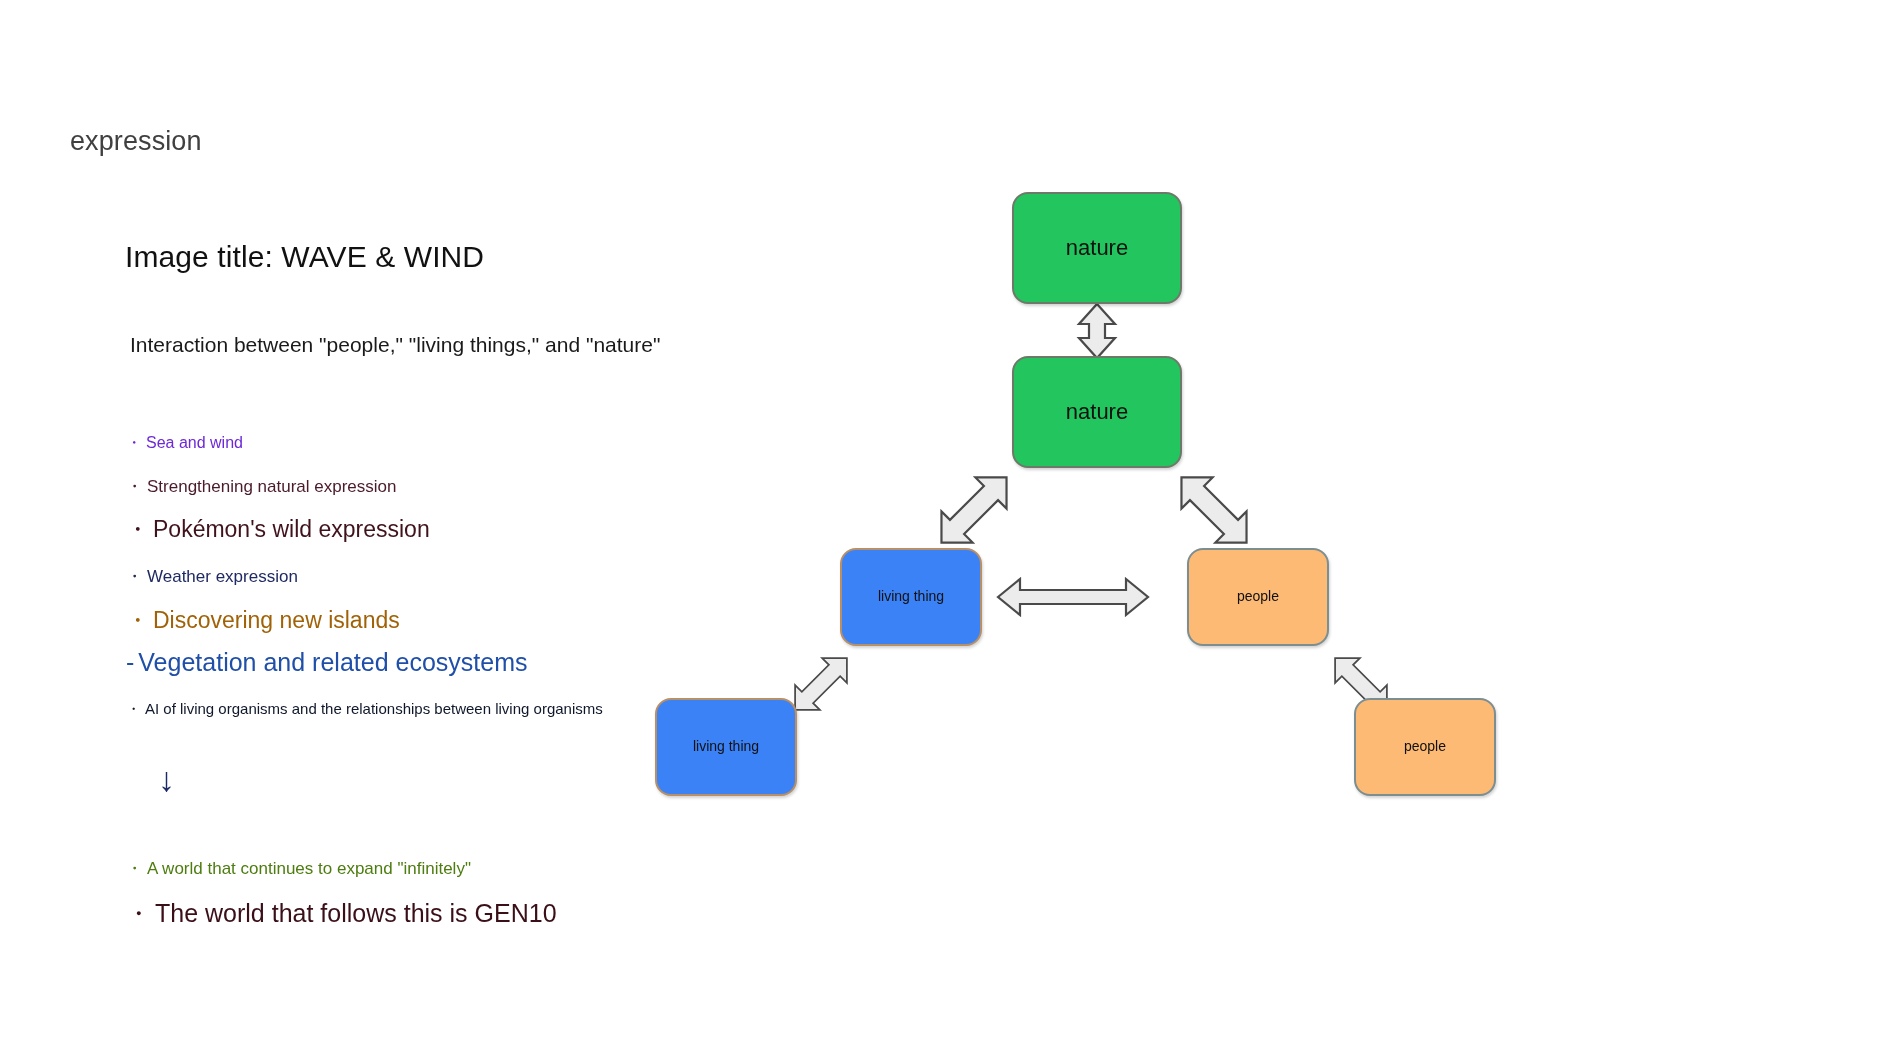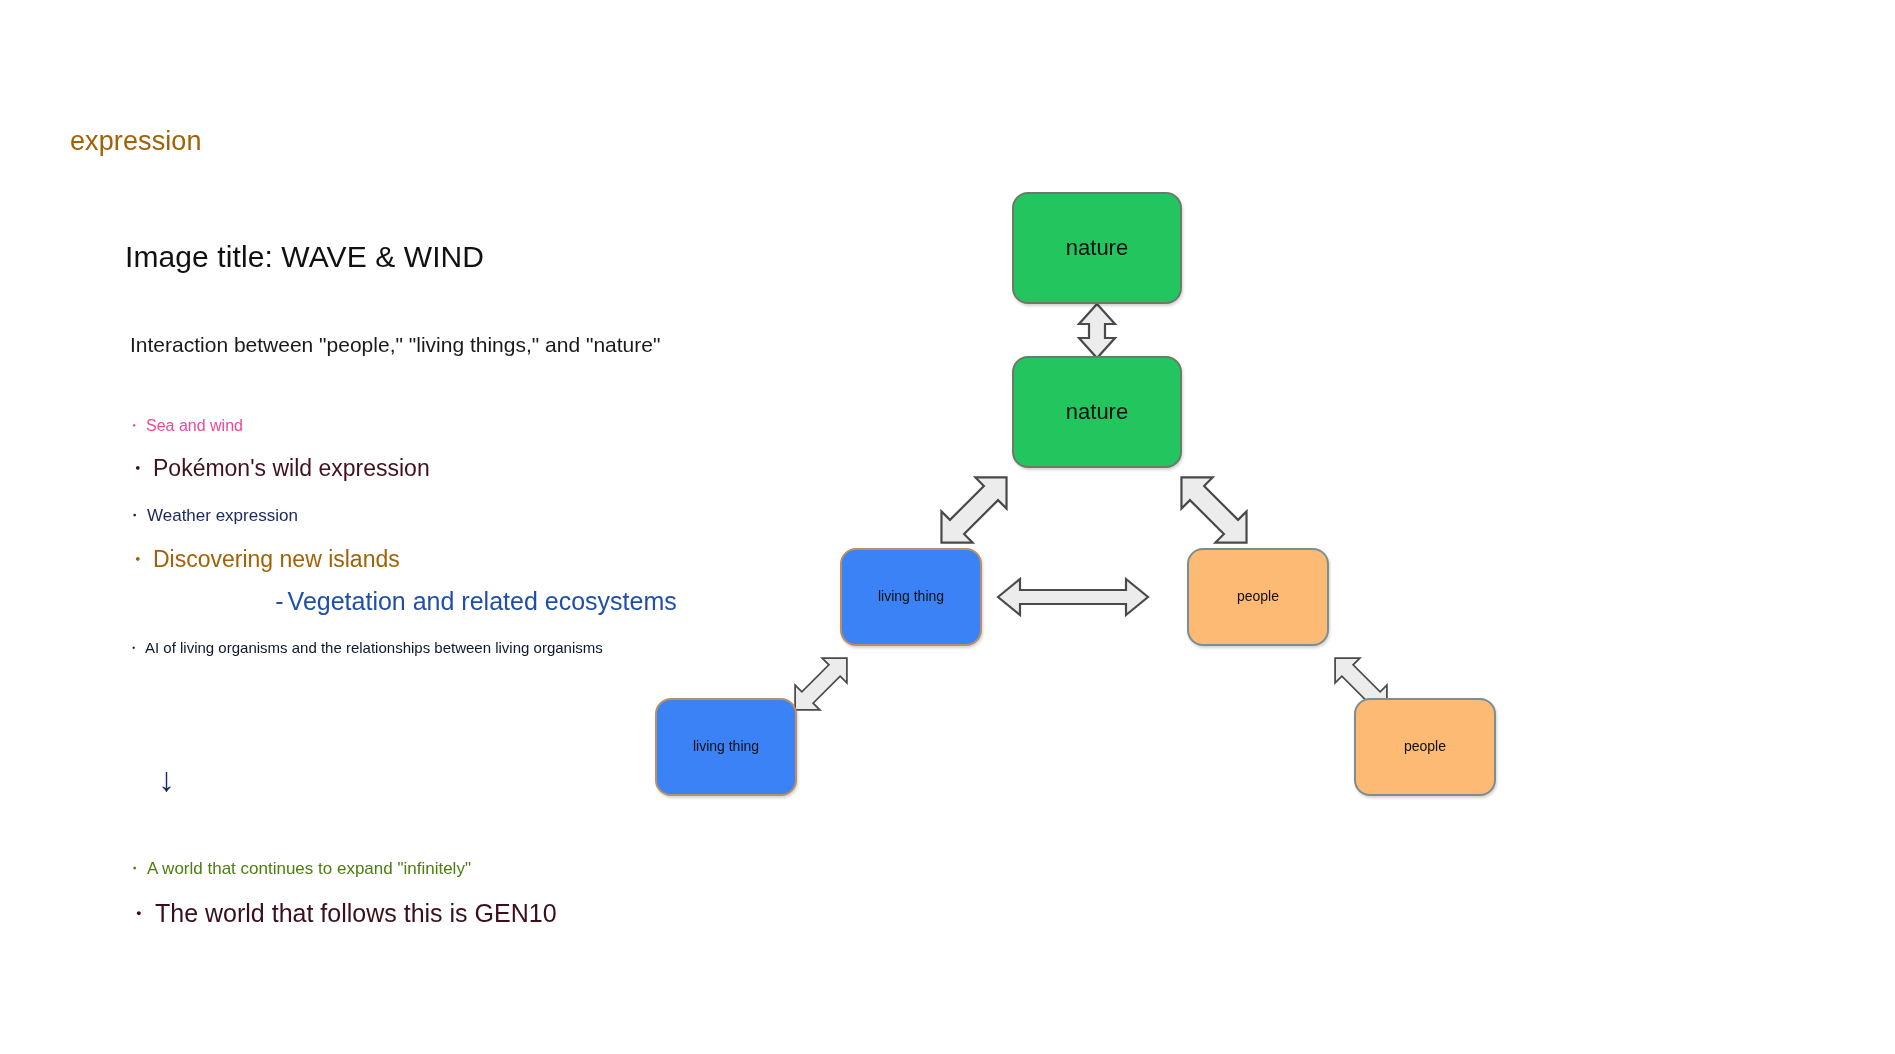--- a/index.html
+++ b/index.html
@@ -18,21 +18,21 @@
     -webkit-font-smoothing: antialiased;
   }
 
   
   #slide-header {
     position: absolute;
     left: 70px;
     top: 126px;
     font-size: 27px;
     font-weight: 400;
-    color: #a16207;
+    color: #404040;
     letter-spacing: 0.1px;
   }
 
   #image-title {
     position: absolute;
     left: 125px;
     top: 240px;
     font-size: 30px;
     font-weight: 400;
     color: #111111;
@@ -140,25 +140,26 @@
 </head>
 <body>
 
 <div id="slide-header">expression</div>
 
 <div id="image-title">Image title: WAVE &amp; WIND</div>
 
 <div id="subtitle-line">Interaction between "people," "living things," and "nature"</div>
 
 <div id="bullet-list">
-    <div class="bullet-row sz-s" style="color: #ec4899; margin-top: 0px;"><span class="bullet-mark">・</span><span>Sea and wind</span></div>
+    <div class="bullet-row sz-s" style="color: #6d28d9; margin-top: 17px;"><span class="bullet-mark">・</span><span>Sea and wind</span></div>
+    <div class="bullet-row sz-m" style="color: rgb(74, 27, 42); margin-top: 27px;"><span class="bullet-mark">・</span><span>Strengthening natural expression</span></div>
     <div class="bullet-row sz-l" style="color: rgb(64, 18, 28); margin-top: 23px;"><span class="bullet-mark">・</span><span>Pokémon's wild expression</span></div>
     <div class="bullet-row sz-m" style="color: rgb(31, 42, 99); margin-top: 27px;"><span class="bullet-mark">・</span><span>Weather expression</span></div>
     <div class="bullet-row sz-l" style="color: #a16207; margin-top: 24px;"><span class="bullet-mark">・</span><span>Discovering new islands</span></div>
-    <div class="bullet-row sz-xl" style="color: rgb(31, 79, 168); margin-top: 18px; text-align: center;"><span class="bullet-mark">-</span><span>Vegetation and related ecosystems</span></div>
+    <div class="bullet-row sz-xl" style="color: rgb(31, 79, 168); margin-top: 18px;"><span class="bullet-mark">-</span><span>Vegetation and related ecosystems</span></div>
     <div class="bullet-row sz-xs" style="color: #0f172a; margin-top: 26px;"><span class="bullet-mark">・</span><span>AI of living organisms and the relationships between living organisms</span></div>
   </div>
 
 <div id="down-arrow">↓</div>
 
 <div id="tail-list">
     <div class="bullet-row sz-m" style="color: #4d7c0f; margin-top: 0px;"><span class="bullet-mark">・</span><span>A world that continues to expand "infinitely"</span></div>
     <div class="bullet-row sz-xl" style="color: rgb(58, 15, 24); margin-top: 24px;"><span class="bullet-mark">・</span><span>The world that follows this is GEN10</span></div>
   </div>
 

